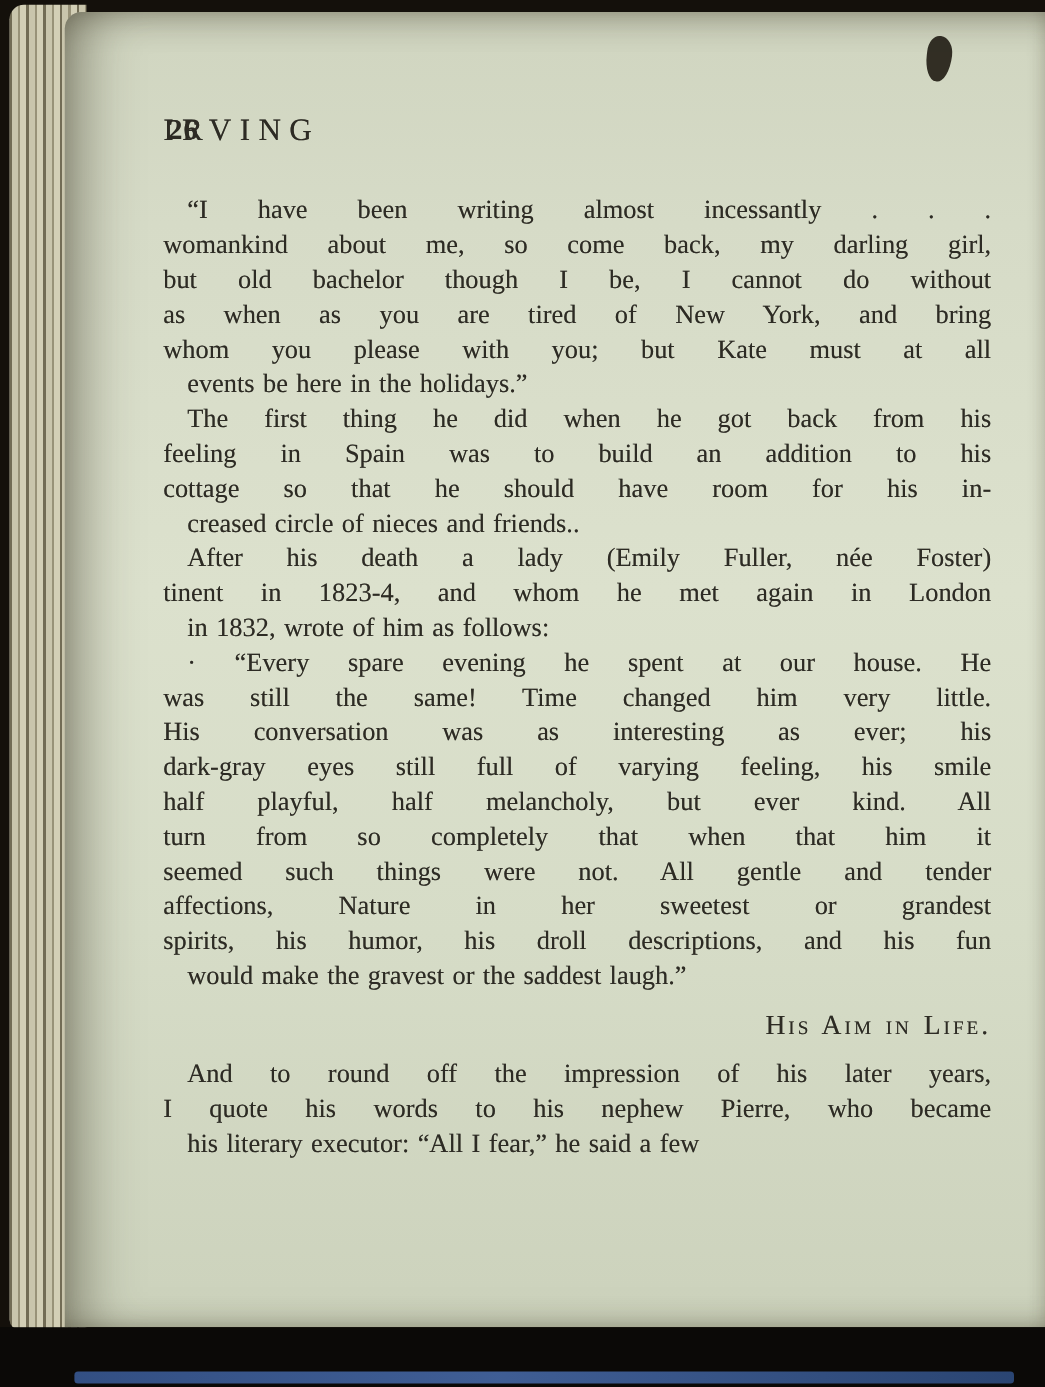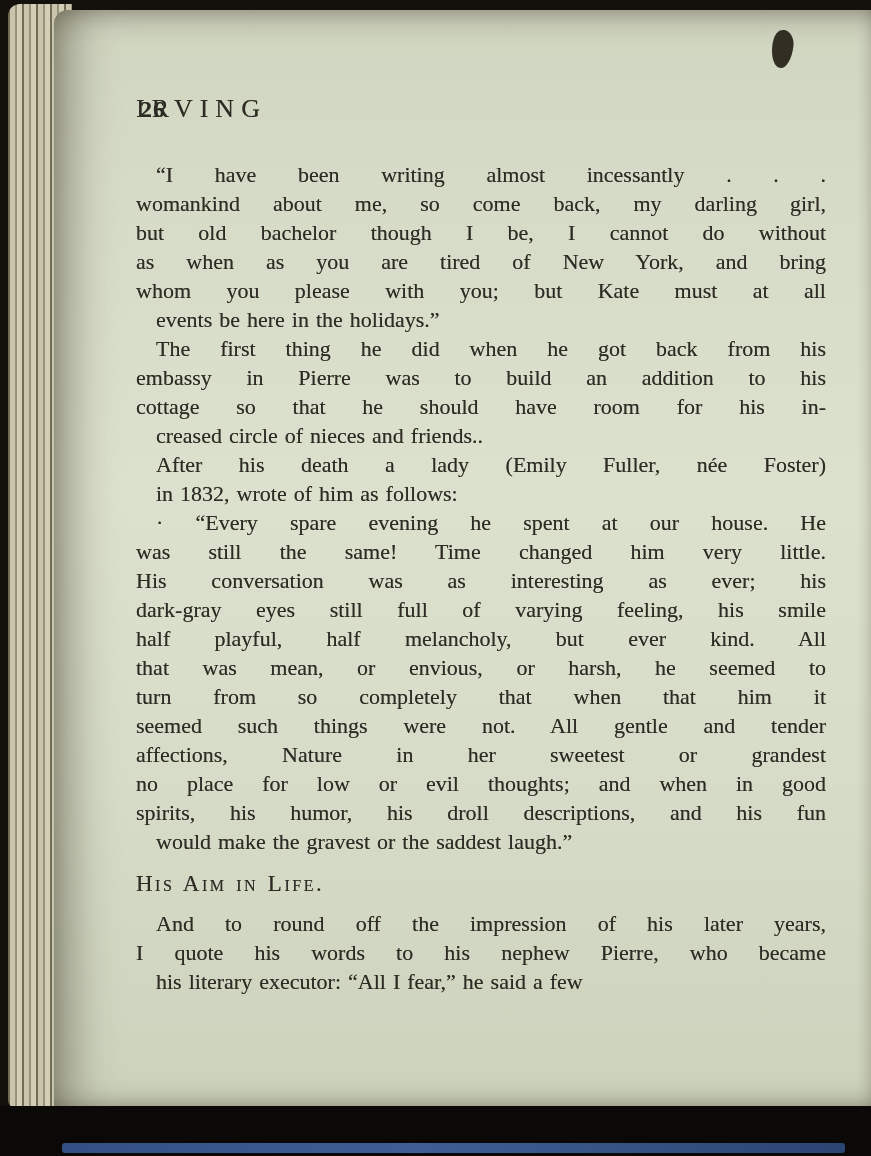--- a/index.html
+++ b/index.html
@@ -85,21 +85,21 @@
   .running-title {
     font-size: 26px;
     letter-spacing: 7px;
   }
 
   .paragraph .line { text-align: justify; text-align-last: justify; }
   .paragraph .line.last { text-align-last: auto; margin-left: 20px; }
   .paragraph .line.first { text-indent: 20px; }
 
   .section-heading {
-    text-align: left;
+    text-align: right;
     font-variant: small-caps;
     letter-spacing: 2.5px;
     font-size: 23px;
     margin: 13px 0 11px;
   }
 </style>
 </head>
 <body>
 
 <div class="screen">
@@ -119,39 +119,38 @@
           <div class="paragraph">
             <div class="line first">“I have been writing almost incessantly . . .</div>
             <div class="line">womankind about me, so come back, my darling girl,</div>
             <div class="line">but old bachelor though I be, I cannot do without</div>
             <div class="line">as when as you are tired of New York, and bring</div>
             <div class="line">whom you please with you; but Kate must at all</div>
             <div class="line last">events be here in the holidays.”</div>
           </div>
           <div class="paragraph">
             <div class="line first">The first thing he did when he got back from his</div>
-            <div class="line">embassy in Pierre was to build an addition to his</div>
+            <div class="line">feeling in Spain was to build an addition to his</div>
             <div class="line">cottage so that he should have room for his in-</div>
             <div class="line last">creased circle of nieces and friends..</div>
           </div>
           <div class="paragraph">
             <div class="line first">After his death a lady (Emily Fuller, née Foster)</div>
+            <div class="line">tinent in 1823-4, and whom he met again in London</div>
             <div class="line last">in 1832, wrote of him as follows:</div>
           </div>
           <div class="paragraph">
             <div class="line first">· “Every spare evening he spent at our house. He</div>
             <div class="line">was still the same! Time changed him very little.</div>
             <div class="line">His conversation was as interesting as ever; his</div>
             <div class="line">dark-gray eyes still full of varying feeling, his smile</div>
             <div class="line">half playful, half melancholy, but ever kind. All</div>
-            <div class="line">that was mean, or envious, or harsh, he seemed to</div>
             <div class="line">turn from so completely that when that him it</div>
             <div class="line">seemed such things were not. All gentle and tender</div>
             <div class="line">affections, Nature in her sweetest or grandest</div>
-            <div class="line">no place for low or evil thoughts; and when in good</div>
             <div class="line">spirits, his humor, his droll descriptions, and his fun</div>
             <div class="line last">would make the gravest or the saddest laugh.”</div>
           </div>
           <div class="section-heading">His Aim in Life.</div>
           <div class="paragraph">
             <div class="line first">And to round off the impression of his later years,</div>
             <div class="line">I quote his words to his nephew Pierre, who became</div>
             <div class="line last">his literary executor: “All I fear,” he said a few</div>
           </div>
         </div>

